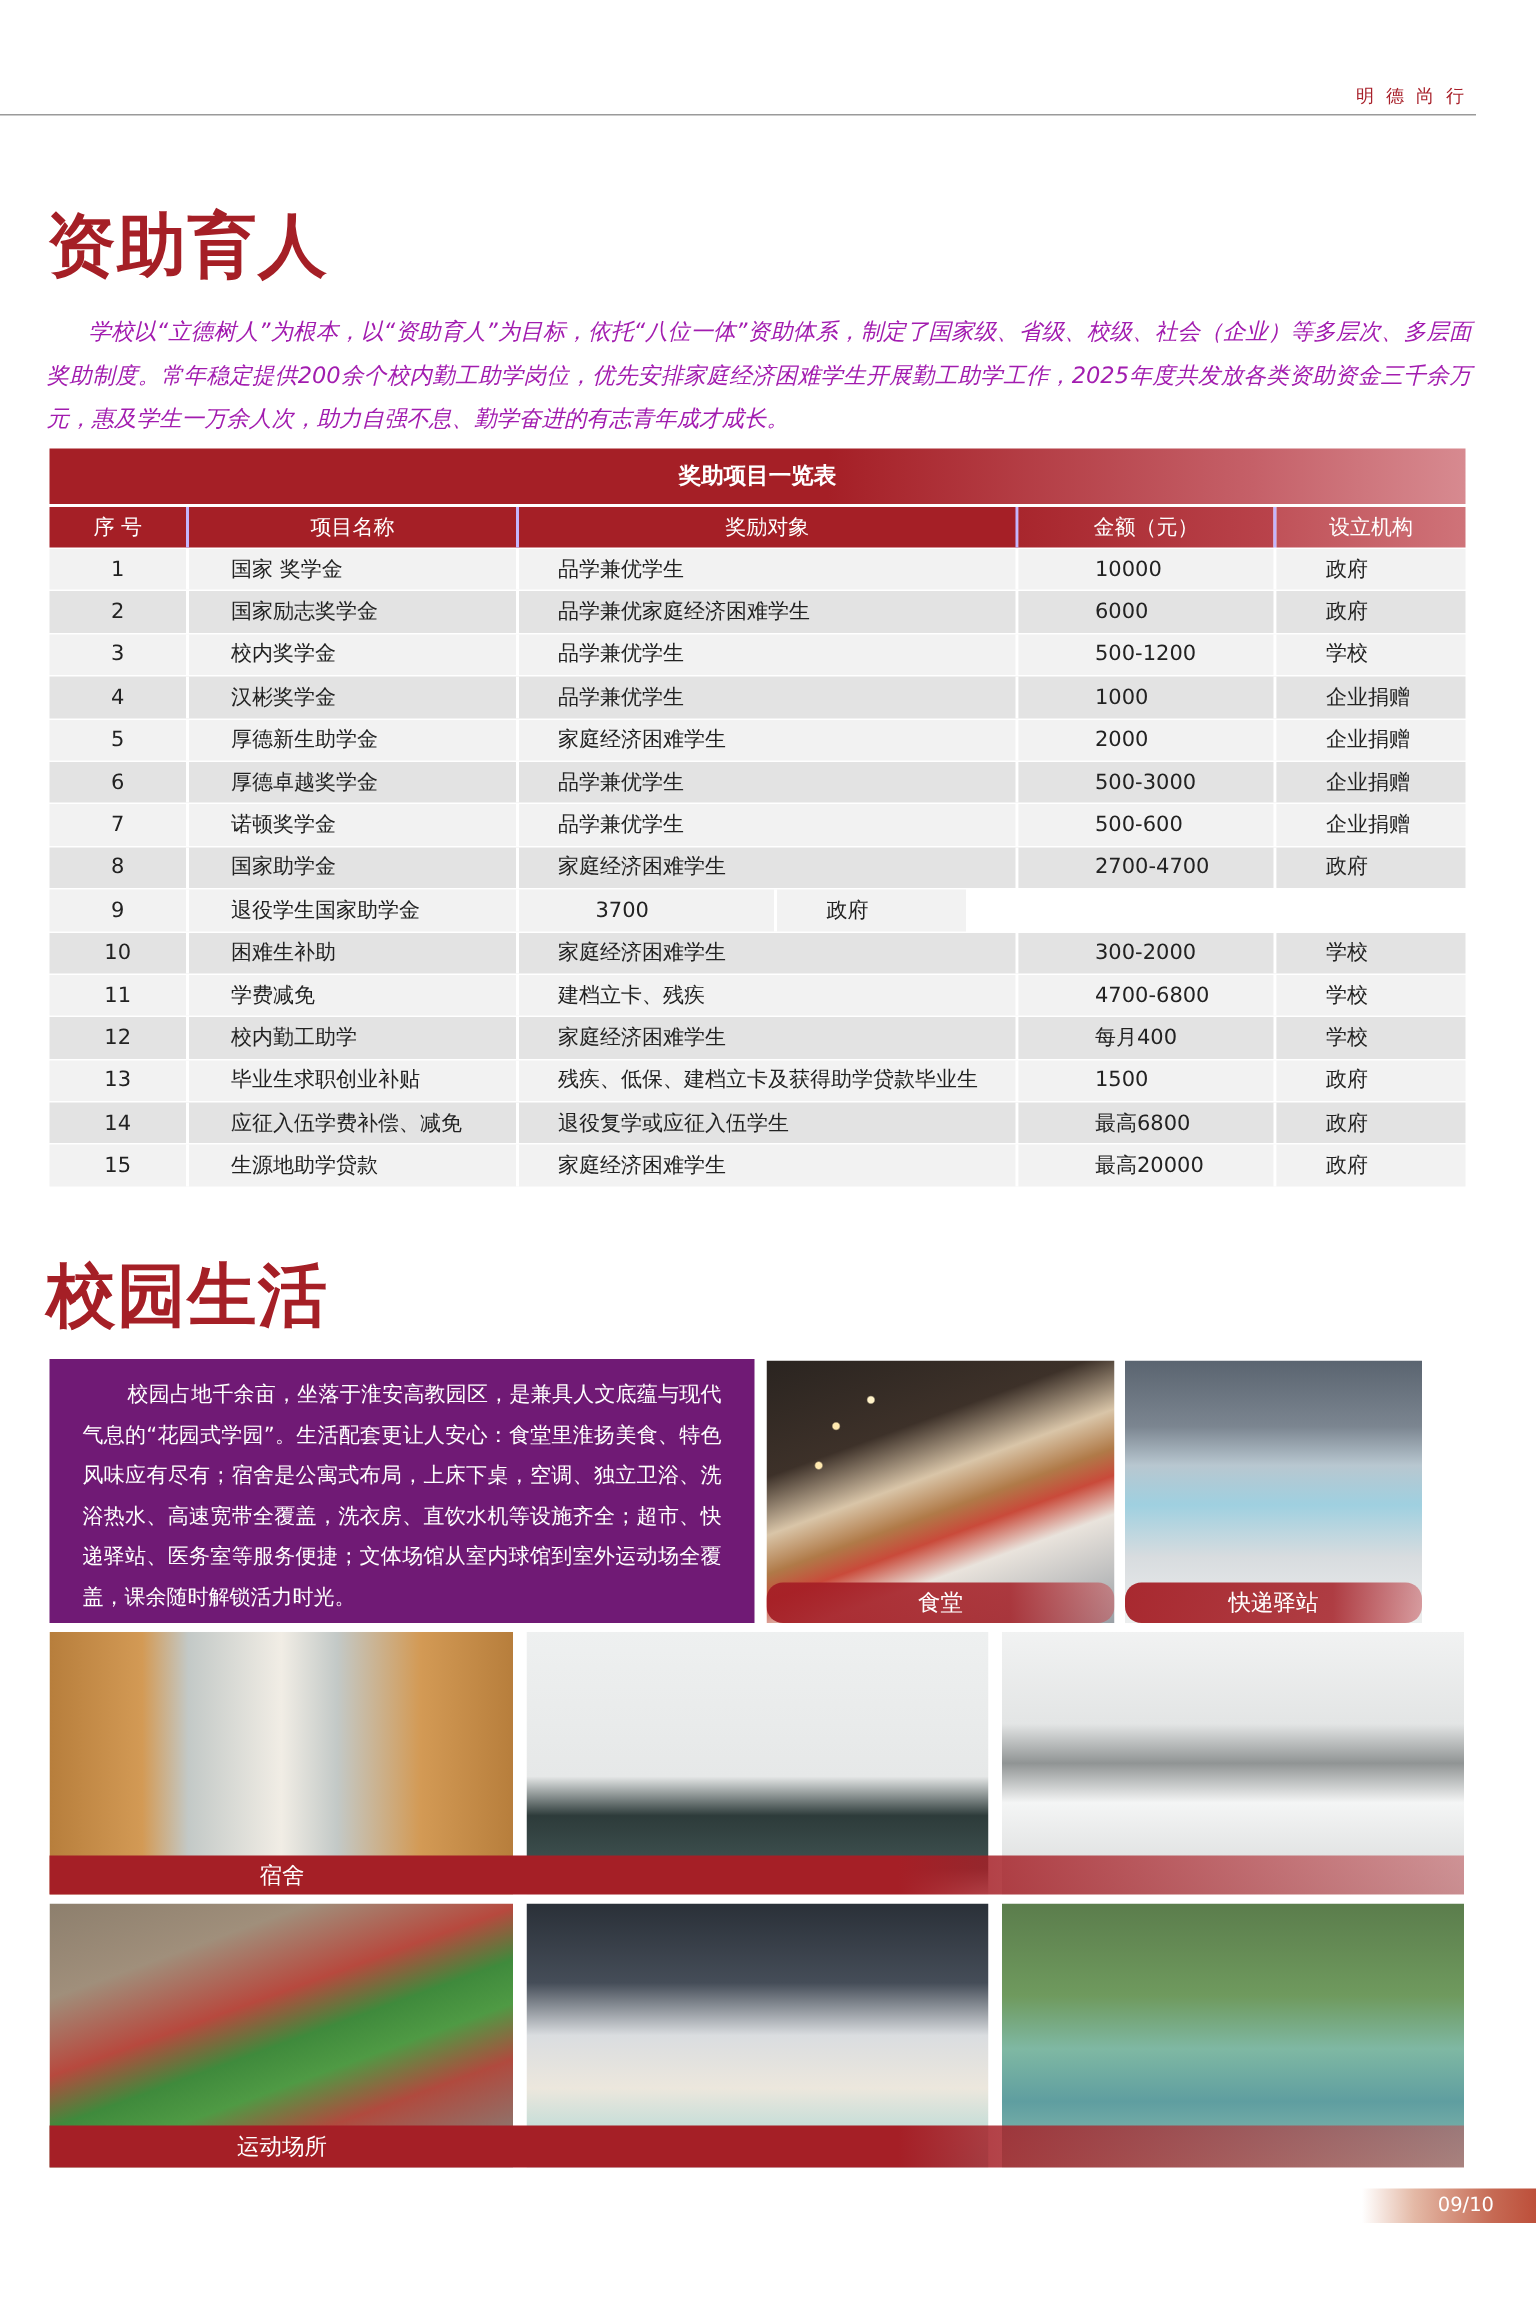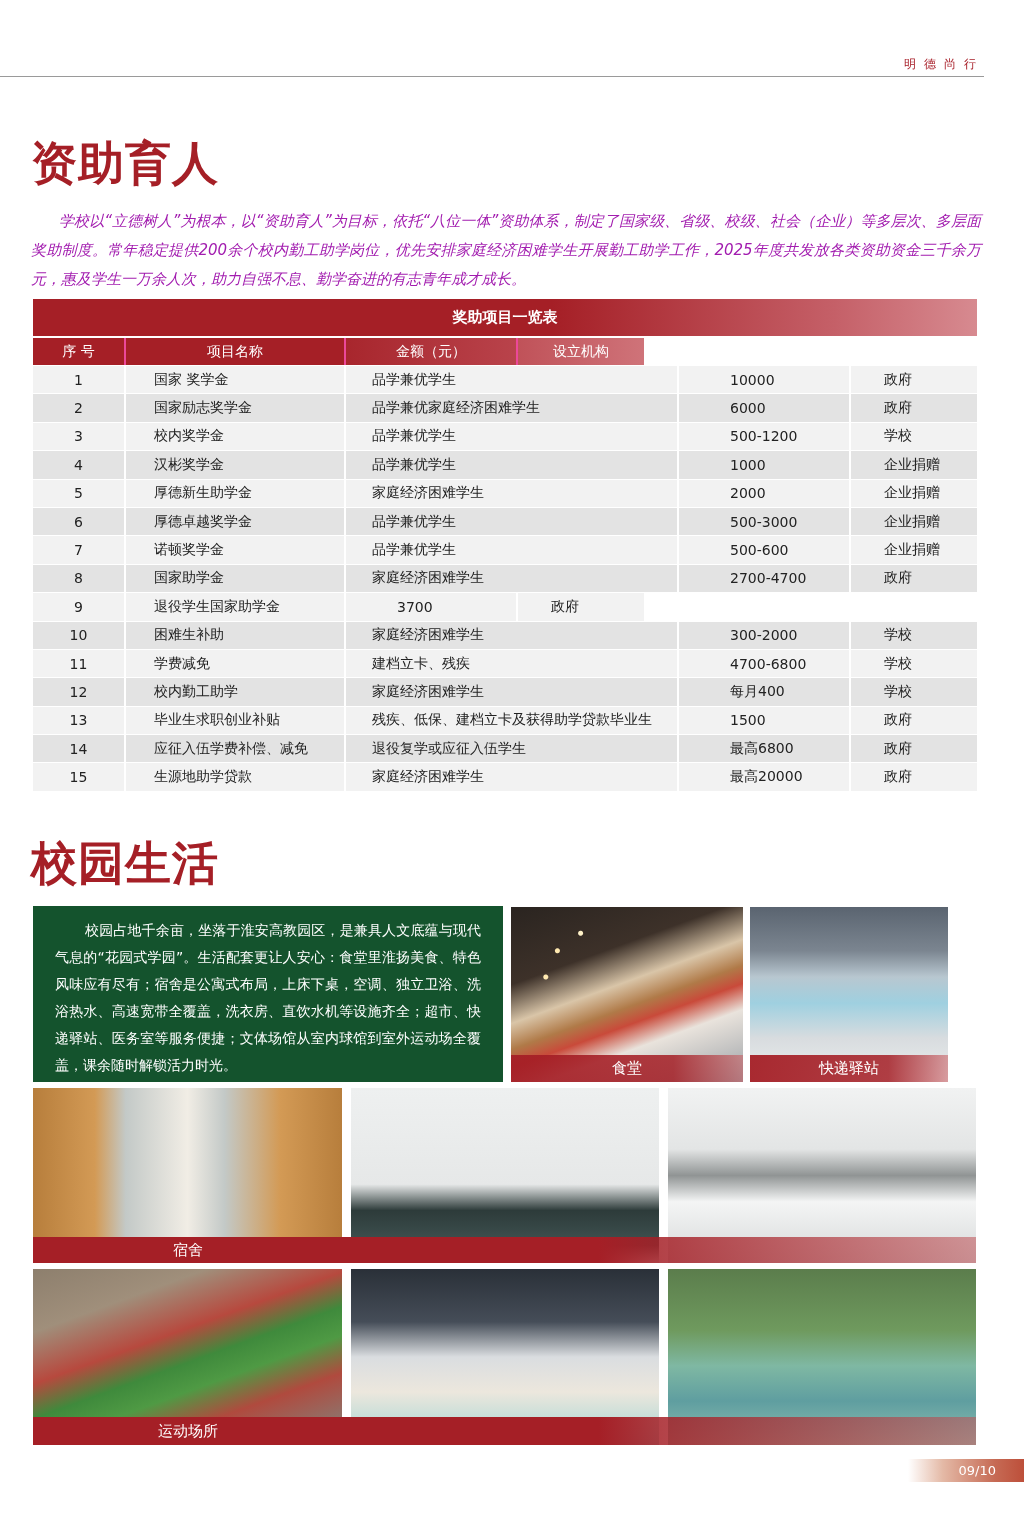--- a/index.html
+++ b/index.html
@@ -14,46 +14,46 @@
   .section-title { position: absolute; left: 31px; font-family: "DejaVu Serif", "Liberation Serif", serif; font-weight: bold; color: #a51f26; font-size: 46px; letter-spacing: 1px; line-height: 1; }
   .title-1 { top: 140px; }
   .title-2 { top: 840px; }
 
   .intro { position: absolute; left: 31px; top: 207px; width: 950px; font-size: 15px; line-height: 29px; color: #a21caf; text-indent: 28px; text-align: justify; font-style: italic; }
 
   
   .award-table { position: absolute; left: 33px; top: 299px; width: 944px; }
   .table-caption { height: 37px; background: linear-gradient(90deg, #a51f26 0%, #a51f26 55%, #c56068 85%, #d78a90 100%); color: #fff; font-weight: bold; font-size: 15px; display: flex; align-items: center; justify-content: center; }
   .thead { display: flex; height: 27px; margin-top: 2px; }
-  .th { color: #fff; font-size: 14px; display: flex; align-items: center; justify-content: center; border-right: 2px solid #ec4899; background: #a51f26; }
+  .th { color: #fff; font-size: 14px; display: flex; align-items: center; justify-content: center; border-right: 2px solid #c4b5fd; background: #a51f26; }
   .th:last-child { border-right: none; }
   .th.c4 { background: linear-gradient(90deg, #a8262d, #b9434b); }
   .th.c5 { background: linear-gradient(90deg, #c05259, #cf7379); }
   .c1 { width: 93px; }
   .c2 { width: 220px; }
   .c3 { width: 333px; }
   .c4 { width: 172px; }
   .c5 { width: 126px; }
   .trow { display: flex; height: 28.4px; border-top: 1px solid #ffffff; }
   .trow.odd .td { background: #f2f2f2; }
   .trow.even .td { background: #e3e3e3; }
   .td { font-size: 14px; color: #222; display: flex; align-items: center; border-right: 2px solid #ffffff; }
   .td:last-child { border-right: none; }
   .td.c1 { justify-content: center; }
   .td.c2 { padding-left: 28px; }
   .td.c3 { padding-left: 26px; }
   .td.c4 { padding-left: 51px; }
   .td.c5 { padding-left: 33px; }
 
   
-  .life-text { position: absolute; left: 33px; top: 906px; width: 470px; height: 176px; background: #14532d; color: #fff; font-size: 14px; line-height: 27px; padding: 11px 22px 0 22px; text-indent: 30px; text-align: justify; }
+  .life-text { position: absolute; left: 33px; top: 906px; width: 470px; height: 176px; background: #701a75; color: #fff; font-size: 14px; line-height: 27px; padding: 11px 22px 0 22px; text-indent: 30px; text-align: justify; }
 
   .photo { position: absolute; overflow: hidden; }
   .photo .ph { position: absolute; inset: 0; }
-  .photo .cap { position: absolute; left: 0; right: 0; bottom: 0; height: 27px; color: #fff; font-size: 15px; display: flex; align-items: center; justify-content: center; background: linear-gradient(90deg, rgba(165,31,38,0.95), rgba(165,31,38,0.85) 70%, rgba(200,90,95,0.55)); }
+  .photo .cap { position: absolute; left: 0; right: 0; bottom: 0; height: 27px; color: #fff; font-size: 15px; display: flex; align-items: center; justify-content: center; background: linear-gradient(90deg, rgba(165,31,38,0.95), rgba(165,31,38,0.85) 70%, rgba(200,90,95,0.55)); border-radius: 11px; }
 
   .p-canteen { left: 511px; top: 907px; width: 232px; height: 175px; }
   .p-canteen .ph { background:
       radial-gradient(circle at 20% 25%, #ffe9b0 0 2px, transparent 3px),
       radial-gradient(circle at 30% 15%, #fff2c8 0 2px, transparent 3px),
       radial-gradient(circle at 15% 40%, #ffe9b0 0 2px, transparent 3px),
       linear-gradient(160deg, #2a2420 0%, #3d3129 30%, #d9c5a8 45%, #b07a48 55%, #c94a3a 62%, #e9e3dc 72%, #9aa0a6 100%); }
   .p-express { left: 750px; top: 907px; width: 198px; height: 175px; }
   .p-express .ph { background: linear-gradient(180deg, #5a6470 0%, #7b8590 25%, #b8c7d0 40%, #9fd0e0 55%, #d8dcdf 75%, #eceeee 100%); }
 
@@ -84,20 +84,21 @@
 <div class="header-line"></div>
 
 <h1 class="section-title title-1">资助育人</h1>
 <p class="intro">学校以“立德树人”为根本，以“资助育人”为目标，依托“八位一体”资助体系，制定了国家级、省级、校级、社会（企业）等多层次、多层面奖助制度。常年稳定提供200余个校内勤工助学岗位，优先安排家庭经济困难学生开展勤工助学工作，2025年度共发放各类资助资金三千余万元，惠及学生一万余人次，助力自强不息、勤学奋进的有志青年成才成长。</p>
 
 <div class="award-table">
   <div class="table-caption">奖助项目一览表</div>
   <div class="thead">
     <div class="th c1">序 号</div>
     <div class="th c2">项目名称</div>
+    <div class="th c3">奖励对象</div>
     <div class="th c4">金额（元）</div>
     <div class="th c5">设立机构</div>
   </div>
   <div id="tbody">
       <div class="trow odd">
         <div class="td c1">1</div>
         <div class="td c2">国家 奖学金</div>
         <div class="td c3">品学兼优学生</div>
         <div class="td c4">10000</div>
         <div class="td c5">政府</div>

